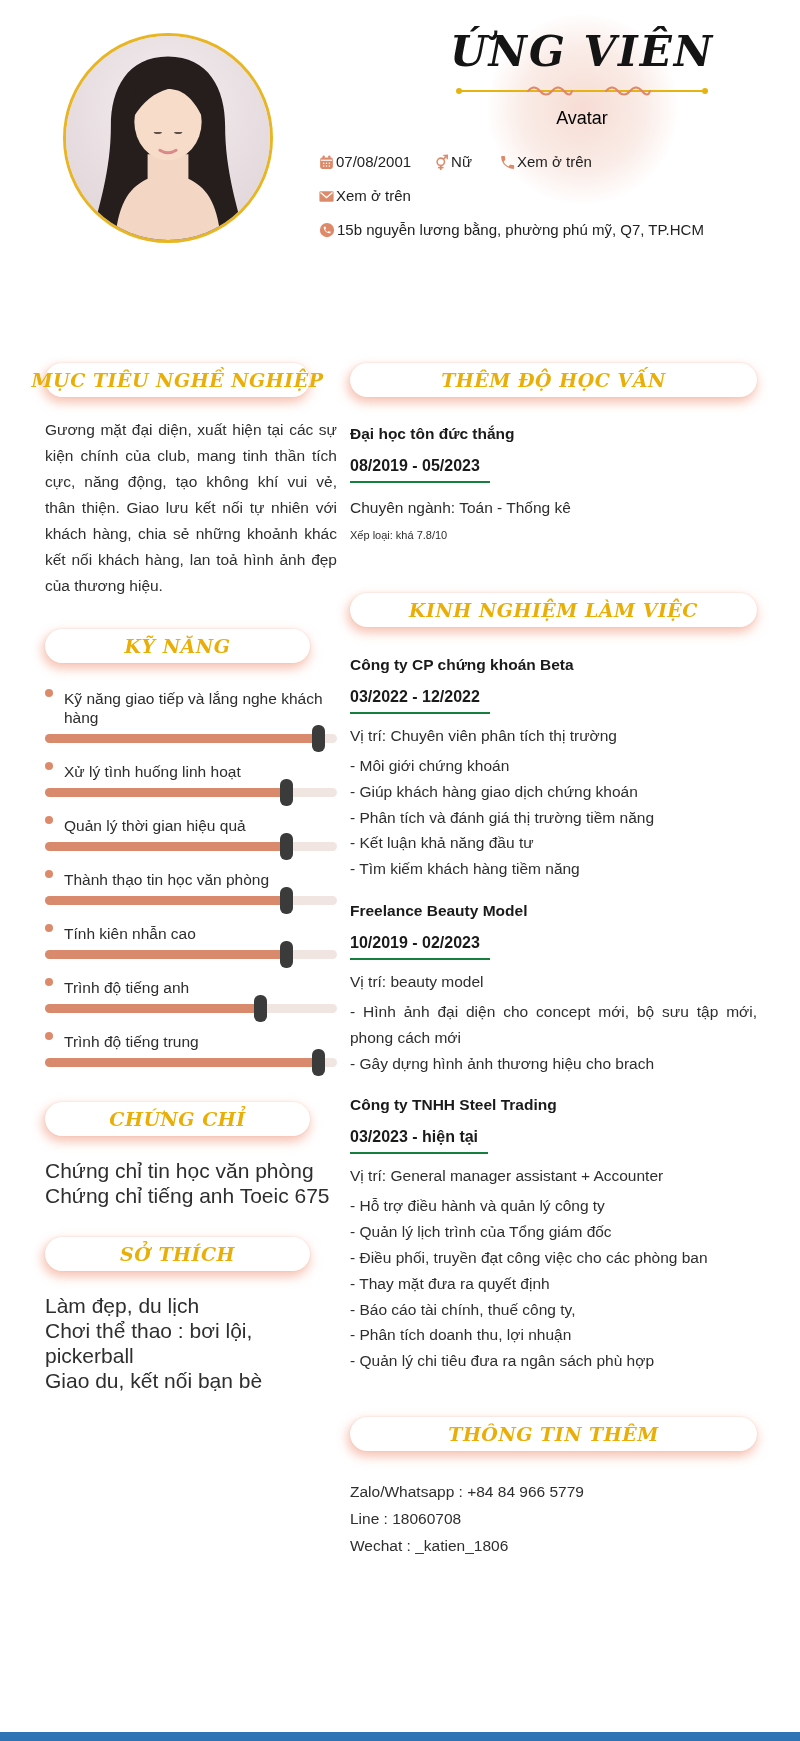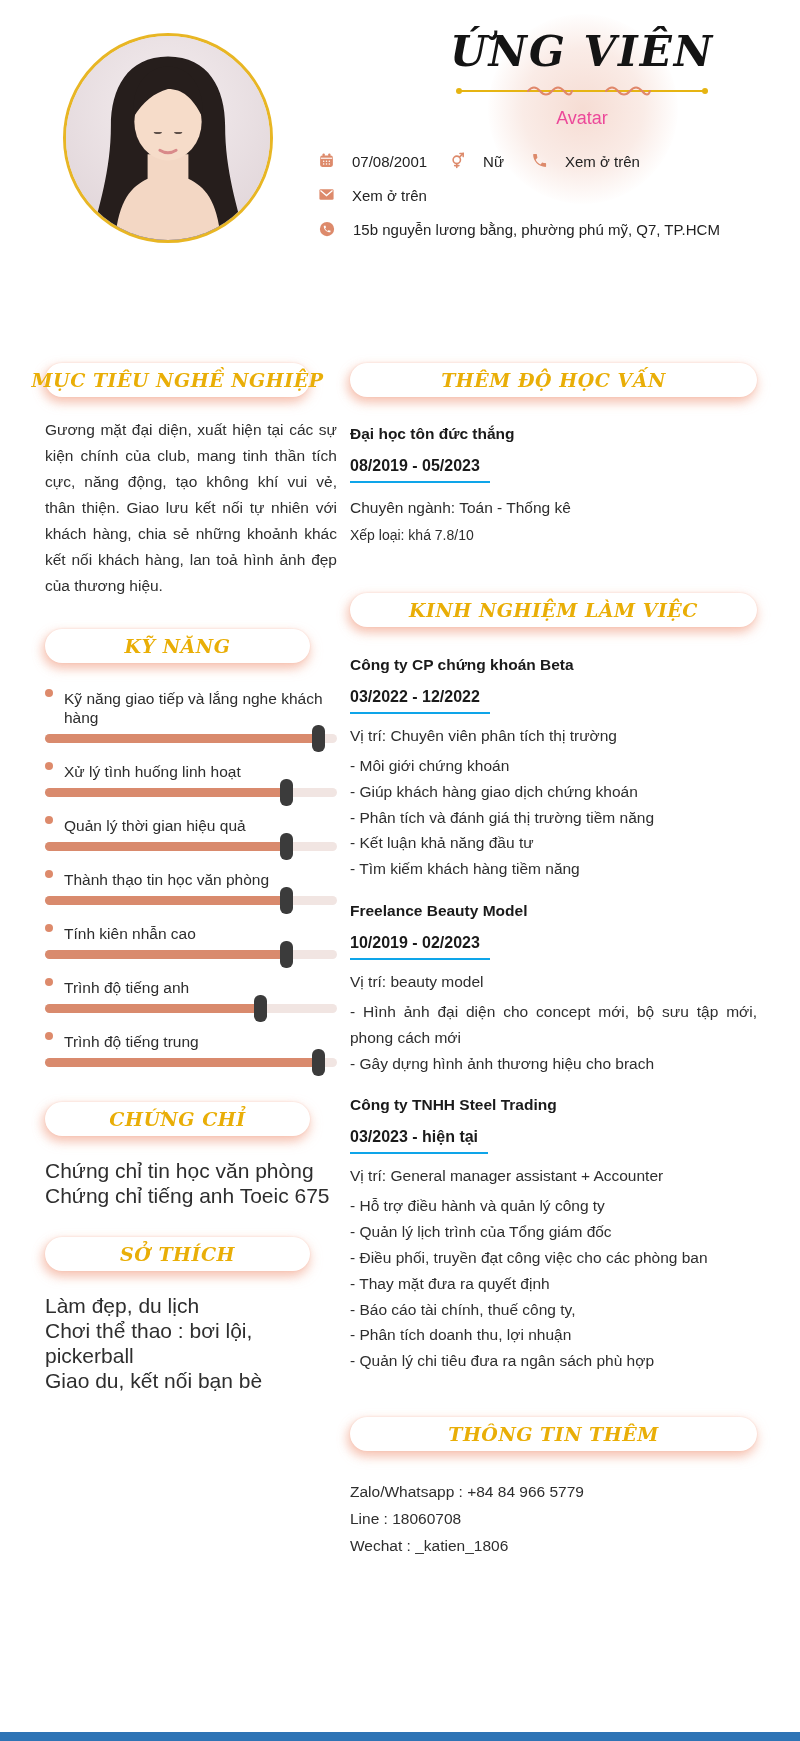--- a/index.html
+++ b/index.html
@@ -13,25 +13,25 @@
   .pink-blur{position:absolute;left:488px;top:14px;width:190px;height:190px;border-radius:50%;
          background:radial-gradient(circle,rgba(235,178,158,.45) 0%,rgba(235,178,158,.25) 45%,rgba(235,178,158,0) 72%);}
   .header-block{position:absolute;left:372px;top:28px;width:420px;text-align:center;}
   .cv-title{font-family:"DejaVu Serif",serif;font-style:italic;font-weight:bold;
          font-size:42px;line-height:48px;color:#141414;letter-spacing:2px;margin:0;}
   .divider{position:relative;width:246px;height:2px;background:#e6b412;margin:14px auto 0;}
   .divider .dot{position:absolute;top:-2px;width:6px;height:6px;border-radius:50%;background:#e6b412;}
   .divider .dot.l{left:-3px}.divider .dot.r{right:-3px}
   .divider .squiggle{position:absolute;top:-6px;}
   .divider .s1{left:68px}.divider .s2{left:146px}
-  .avatar-label{margin-top:16px;font-size:18px;color:#ec4899;}
+  .avatar-label{margin-top:16px;font-size:18px;color:#000000;}
 
   .contact{position:absolute;left:318px;top:152px;width:470px;font-size:15px;color:#222;}
   .c-row{display:flex;align-items:center;margin-bottom:15px;}
-  .c-item{display:flex;align-items:flex-start;gap:17px;line-height:19px;}
+  .c-item{display:flex;align-items:flex-end;gap:1px;line-height:19px;}
   .c-item .ic{flex:0 0 auto;display:inline-flex;}
   .gap1{margin-left:22px}.gap2{margin-left:27px}
 
   
   .col-left{position:absolute;left:45px;top:363px;width:292px;}
   .col-right{position:absolute;left:350px;top:363px;width:407px;}
 
   .pill{background:#fff;border-radius:999px;height:34px;display:flex;align-items:center;justify-content:center;
         box-shadow:0 5px 12px rgba(244,176,154,.62),-4px 4px 10px rgba(244,176,154,.38),0 0 2px rgba(244,176,154,.45);}
   .pill.left-pill{width:265px;}
@@ -50,23 +50,23 @@
 
   .cert-pill{margin-top:35px;}
   .simple-list{margin-top:22px;}
   .simple-list .line{font-size:21px;line-height:25px;color:#2e2e2e;}
   .hobby-pill{margin-top:29px;}
 
   .bold{font-weight:bold;color:#1a1a1a;}
   .edu-school{margin-top:27px;font-size:15.5px;line-height:19px;}
   .period-wrap{margin-top:13px;}
   .period{display:inline-block;font-size:16px;line-height:19px;font-weight:bold;color:#1a1a1a;
-          padding:0 10px 6px 0;border-bottom:2px solid #0ea5e9;}
+          padding:0 10px 6px 0;border-bottom:2px solid #15803d;}
   .edu-line{margin-top:15px;font-size:15.5px;line-height:19px;}
-  .edu-line2{margin-top:9px;font-size:14px;line-height:19px;}
+  .edu-line2{margin-top:9px;font-size:11px;line-height:19px;}
 
   .exp-pill{margin-top:48px;}
   .job{margin-top:28px;}
   .job + .job{margin-top:19px;}
   .job-company{font-size:15.5px;line-height:19px;}
   .job-position{margin-top:12px;font-size:15.5px;line-height:19px;color:#2e2e2e;}
   .job-duties{margin-top:8px;}
   .duty{font-size:15.5px;line-height:25.8px;color:#2e2e2e;text-align:justify;}
   .more-pill{margin-top:43px;}
   .more-list{margin-top:27px;}

